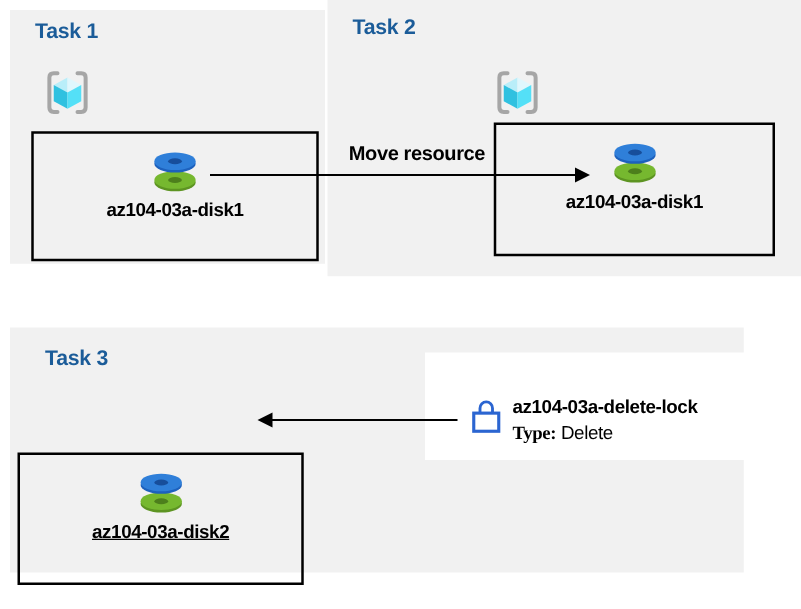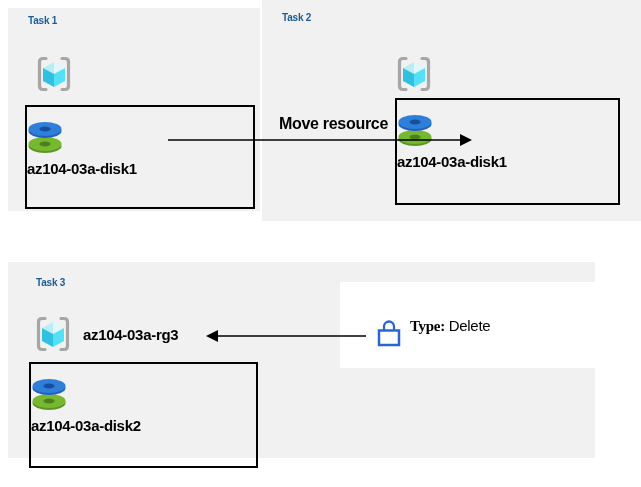--- a/index.html
+++ b/index.html
@@ -5,37 +5,37 @@
   html,body{margin:0;padding:0;background:#fff;}
   #stage{
     position:relative;width:641px;height:487px;background:#ffffff;overflow:hidden;
     font-family:"Liberation Sans",sans-serif;color:#000;
   }
   .panel{position:absolute;background:#f1f1f1;}
   #panel-task1{left:8px;top:8px;width:252px;height:203px;}
   #panel-task2{left:262px;top:0px;width:436px;height:221px;padding-left:40px;}
   #panel-task3{left:8px;top:262px;width:587px;height:196px;}
   .task-title{
-    position:absolute;font-size:10px;font-weight:bold;color:#1b5c99;letter-spacing:-0.2px;
+    position:absolute;font-size:17px;font-weight:bold;color:#1b5c99;letter-spacing:-0.2px;
   }
   #panel-task1 .task-title{left:20px;top:7px;}
   #panel-task2 .task-title{left:20px;top:12px;}
   #panel-task3 .task-title{left:28px;top:15px;}
   .rg-row{position:absolute;display:flex;align-items:center;gap:11px;}
   #panel-task1 .rg-row{left:27px;top:47px;}
   #panel-task2 .rg-row{left:133px;top:55px;}
   #panel-task3 .rg-row{left:26px;top:53px;}
   .rg-label{font-size:15px;font-weight:bold;letter-spacing:-0.3px;white-space:nowrap;}
   .resource-box{
     position:absolute;border:2px solid #000;box-sizing:border-box;
-    display:flex;flex-direction:column;
+    display:flex;flex-direction:column;align-items:center;
   }
   #panel-task1 .resource-box{left:17px;top:97px;width:230px;height:104px;}
   #panel-task2 .resource-box{left:133px;top:98px;width:225px;height:107px;}
-  #panel-task3 .resource-box{left:21px;top:100px;width:229px;height:106px;}
+  #panel-task3 .resource-box{left:6px;top:100px;width:229px;height:106px;text-decoration:underline;}
   .disk-icon{margin-top:13px;}
   .disk-label{margin-top:6px;font-size:15px;font-weight:bold;letter-spacing:-0.3px;white-space:nowrap;}
   .overlay{position:absolute;}
   #move-label{
     position:absolute;left:279px;top:115px;font-size:16px;font-weight:bold;
     letter-spacing:-0.3px;white-space:nowrap;
   }
   #lock-patch{position:absolute;left:340px;top:282px;width:264px;height:86px;background:#ffffff;}
   #lock-icon{position:absolute;left:374px;top:313px;}
   #lock-text{position:absolute;left:410px;top:315px;font-size:15px;line-height:21px;letter-spacing:-0.3px;}
@@ -93,31 +93,20 @@
         <ellipse cx="18" cy="11" rx="16.5" ry="7" fill="#1d61bd"></ellipse>
         <ellipse cx="18" cy="9" rx="16.5" ry="7" fill="#2f7fd9"></ellipse>
         <ellipse cx="18" cy="9" rx="5.5" ry="2.4" fill="#174e9b"></ellipse>
       </svg>
       <span class="disk-label">az104-03a-disk1</span>
     </div>
   </div>
 
   <div class="panel" id="panel-task3">
     <div class="task-title">Task 3</div>
-    <div class="rg-row">
-      <svg width="38" height="38" viewBox="0 0 38 38">
-        <path d="M11 3.5 H8 Q4.5 3.5 4.5 7 V31 Q4.5 34.5 8 34.5 H11" fill="none" stroke="#a6a6a6" stroke-width="3.2" stroke-linecap="round"></path>
-        <path d="M27 3.5 H30 Q33.5 3.5 33.5 7 V31 Q33.5 34.5 30 34.5 H27" fill="none" stroke="#a6a6a6" stroke-width="3.2" stroke-linecap="round"></path>
-        <polygon points="19,7 8,13 19,19" fill="#b9eef9"></polygon>
-        <polygon points="19,7 30,13 19,19" fill="#dff7fd"></polygon>
-        <polygon points="8,13 19,19 19,32 8,26" fill="#30c1e0"></polygon>
-        <polygon points="30,13 19,19 19,32 30,26" fill="#54e0f7"></polygon>
-      </svg>
-      <span class="rg-label">az104-03a-rg3</span>
-    </div>
     <div class="resource-box">
       <svg class="disk-icon" width="36" height="34" viewBox="0 0 36 34">
         <ellipse cx="18" cy="26" rx="16.5" ry="7" fill="#5d9422"></ellipse>
         <ellipse cx="18" cy="24" rx="16.5" ry="7" fill="#76b82f"></ellipse>
         <ellipse cx="18" cy="24" rx="5.5" ry="2.4" fill="#4d7f1c"></ellipse>
         <ellipse cx="18" cy="11" rx="16.5" ry="7" fill="#1d61bd"></ellipse>
         <ellipse cx="18" cy="9" rx="16.5" ry="7" fill="#2f7fd9"></ellipse>
         <ellipse cx="18" cy="9" rx="5.5" ry="2.4" fill="#174e9b"></ellipse>
       </svg>
       <span class="disk-label">az104-03a-disk2</span>
@@ -136,16 +125,17 @@
     <polygon points="16,3 4,9 16,15" fill="#000"></polygon>
     <line x1="15" y1="9" x2="164" y2="9" stroke="#000" stroke-width="1.6"></line>
   </svg>
 
   <svg id="lock-icon" width="30" height="39" viewBox="0 0 30 39">
     <rect x="0" y="0" width="30" height="39" fill="#ffffff"></rect>
     <path d="M10 18 V13.5 A5 5 0 0 1 20 13.5 V18" fill="none" stroke="#2b65d1" stroke-width="2.3"></path>
     <rect x="5" y="17.5" width="20" height="14.5" fill="#ffffff" stroke="#2b65d1" stroke-width="2.5"></rect>
   </svg>
   <div id="lock-text">
+    <div id="lock-name">az104-03a-delete-lock</div>
     <div><span class="type-key">Type:</span> <span class="type-value">Delete</span></div>
   </div>
 
 </div>
 
 </body></html>

